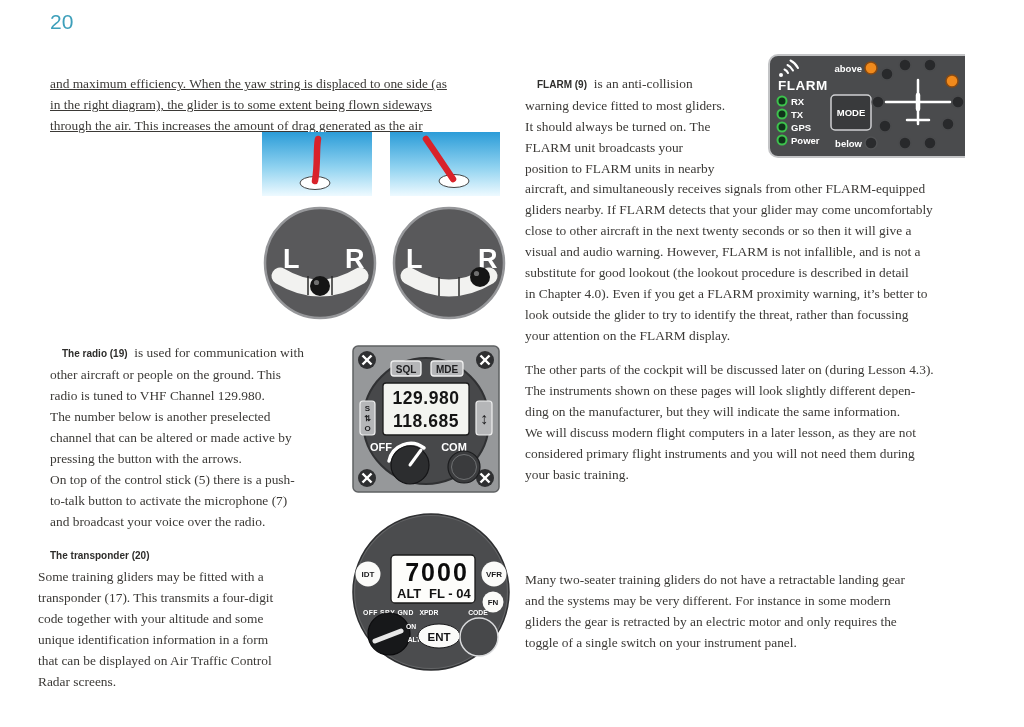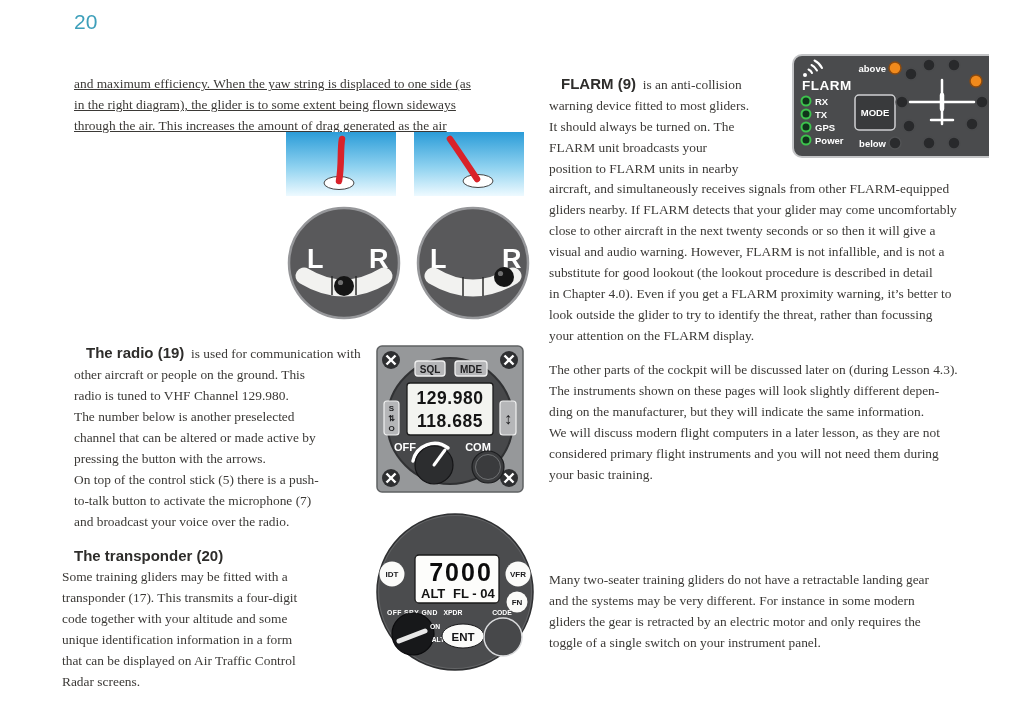--- a/index.html
+++ b/index.html
@@ -1,19 +1,19 @@
 <!DOCTYPE html>
 <html><head>
 <meta charset="utf-8">
 <style>
   html,body{margin:0;padding:0;background:#ffffff;}
   #page{position:relative;width:965px;height:727px;background:#ffffff;overflow:hidden;
-        font-family:"Liberation Serif",serif;color:#3b3936;margin-left:24px;}
+        font-family:"Liberation Serif",serif;color:#3b3936;}
   .para{position:absolute;font-size:13.4px;line-height:21px;white-space:pre;color:#3b3936;}
-  .lead{font-family:"Liberation Sans",sans-serif;font-weight:bold;font-size:15px;color:#2e2d2b;padding-left:12px;}
+  .lead{font-family:"Liberation Sans",sans-serif;font-weight:bold;font-size:10px;color:#2e2d2b;padding-left:12px;}
   .lead.block{display:block;}
   #page-number{position:absolute;left:50px;top:10px;font-family:"Liberation Sans",sans-serif;
         font-size:21px;color:#3d9fba;}
   .img{position:absolute;}
   svg text{font-family:"Liberation Sans",sans-serif;}
 </style>
 </head>
 <body>
 
 <div id="page">

